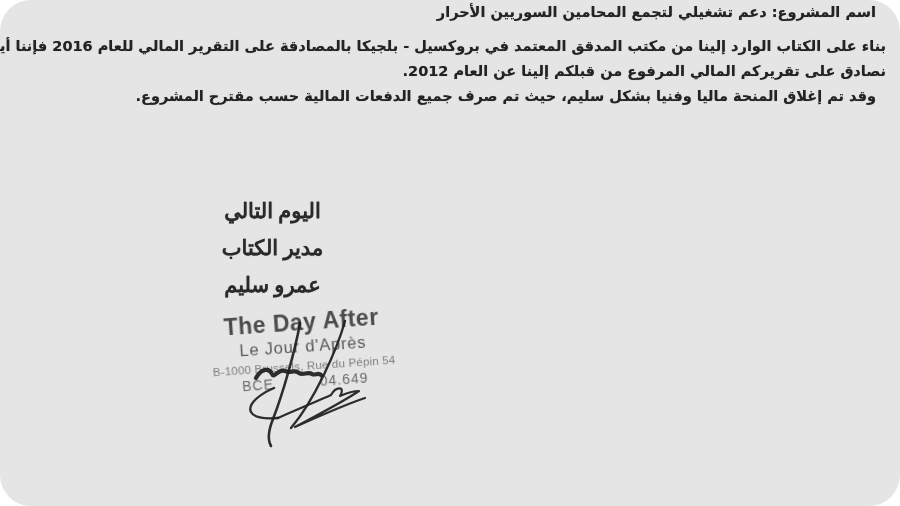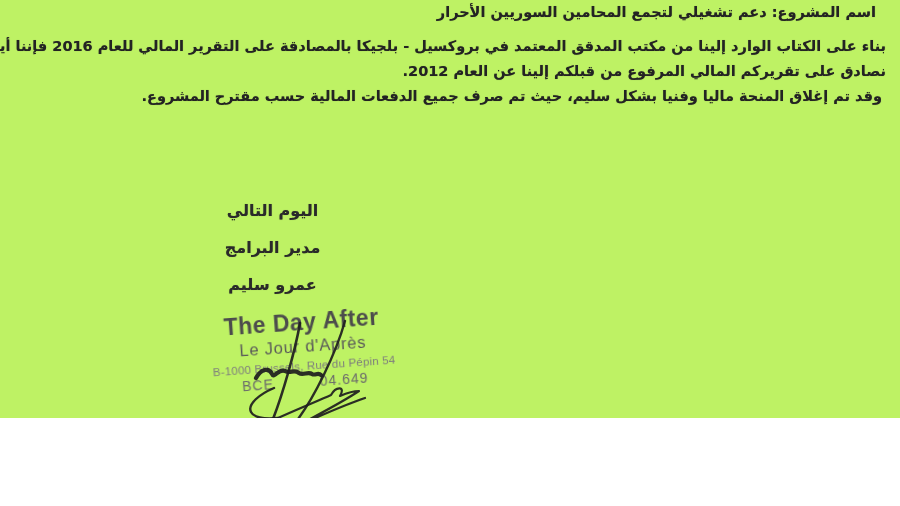--- a/index.html
+++ b/index.html
@@ -3,61 +3,63 @@
 <meta charset="utf-8">
 <style>
   html, body {
     margin: 0;
     padding: 0;
     background: #ffffff;
   }
   .page {
     position: relative;
     width: 900px;
-    height: 418px;
-    background: #bef264;
+    height: 506px;
+    background: #e5e5e5;
     overflow: hidden;
     font-family: "DejaVu Sans", sans-serif;
+    border-radius: 31px;
   }
   
   .ar {
     direction: rtl;
     unicode-bidi: plaintext;
     position: absolute;
     color: #232323;
     font-weight: bold;
     font-size: 14.5px;
     line-height: 17px;
     white-space: nowrap;
     letter-spacing: 0px;
     text-shadow: 0 0 0.7px rgba(40,40,40,0.55);
     filter: blur(0.2px);
   }
   .title-line { top: 4px;  right: 24px; }
   .body-line-1 { top: 38px; right: 14px; }
   .body-line-2 { top: 63px; right: 14px; }
-  .body-line-3 { top: 88px; right: 18px; }
+  .body-line-3 { top: 88px; right: 24px; }
 
   .sig-block {
     position: absolute;
     left: 195px;
     top: 202px;
     width: 155px;
     text-align: center;
   }
   .sig-block .ar-line {
     direction: rtl;
     color: #2a2a2a;
     font-weight: bold;
-    font-size: 16px;
+    font-size: 21px;
     line-height: 18px;
     margin-bottom: 19px;
     white-space: nowrap;
     text-shadow: 0 0 0.7px rgba(40,40,40,0.5);
     filter: blur(0.2px);
+    font-family: Liberation Serif, serif;
   }
 
   
   .stamp {
     position: absolute;
     left: 203px;
     top: 309px;
     width: 200px;
     text-align: center;
     transform: rotate(-4deg);
@@ -122,21 +124,21 @@
   <div class="ar title-line">اسم المشروع: دعم تشغيلي لتجمع المحامين السوريين الأحرار</div>
 
   <div class="ar body-line-1">بناء على الكتاب الوارد إلينا من مكتب المدقق المعتمد في بروكسيل - بلجيكا بالمصادقة على التقرير المالي للعام 2016 فإننا أيضا بدورنا</div>
 
   <div class="ar body-line-2">نصادق على تقريركم المالي المرفوع من قبلكم إلينا عن العام 2012.</div>
 
   <div class="ar body-line-3">وقد تم إغلاق المنحة ماليا وفنيا بشكل سليم، حيث تم صرف جميع الدفعات المالية حسب مقترح المشروع.</div>
 
   <div class="sig-block">
     <div class="ar-line">اليوم التالي</div>
-    <div class="ar-line">مدير البرامج</div>
+    <div class="ar-line">مدير الكتاب</div>
     <div class="ar-line">عمرو سليم</div>
   </div>
 
   <div class="stamp">
     <div class="stamp-l1">The Day After</div>
     <div class="stamp-l2">Le Jour d'Après</div>
     <div class="stamp-l3">B-1000 Brussels, Rue du Pépin 54</div>
     <div class="stamp-l4">
       <span>BCE</span>
       <span>04.649</span>

